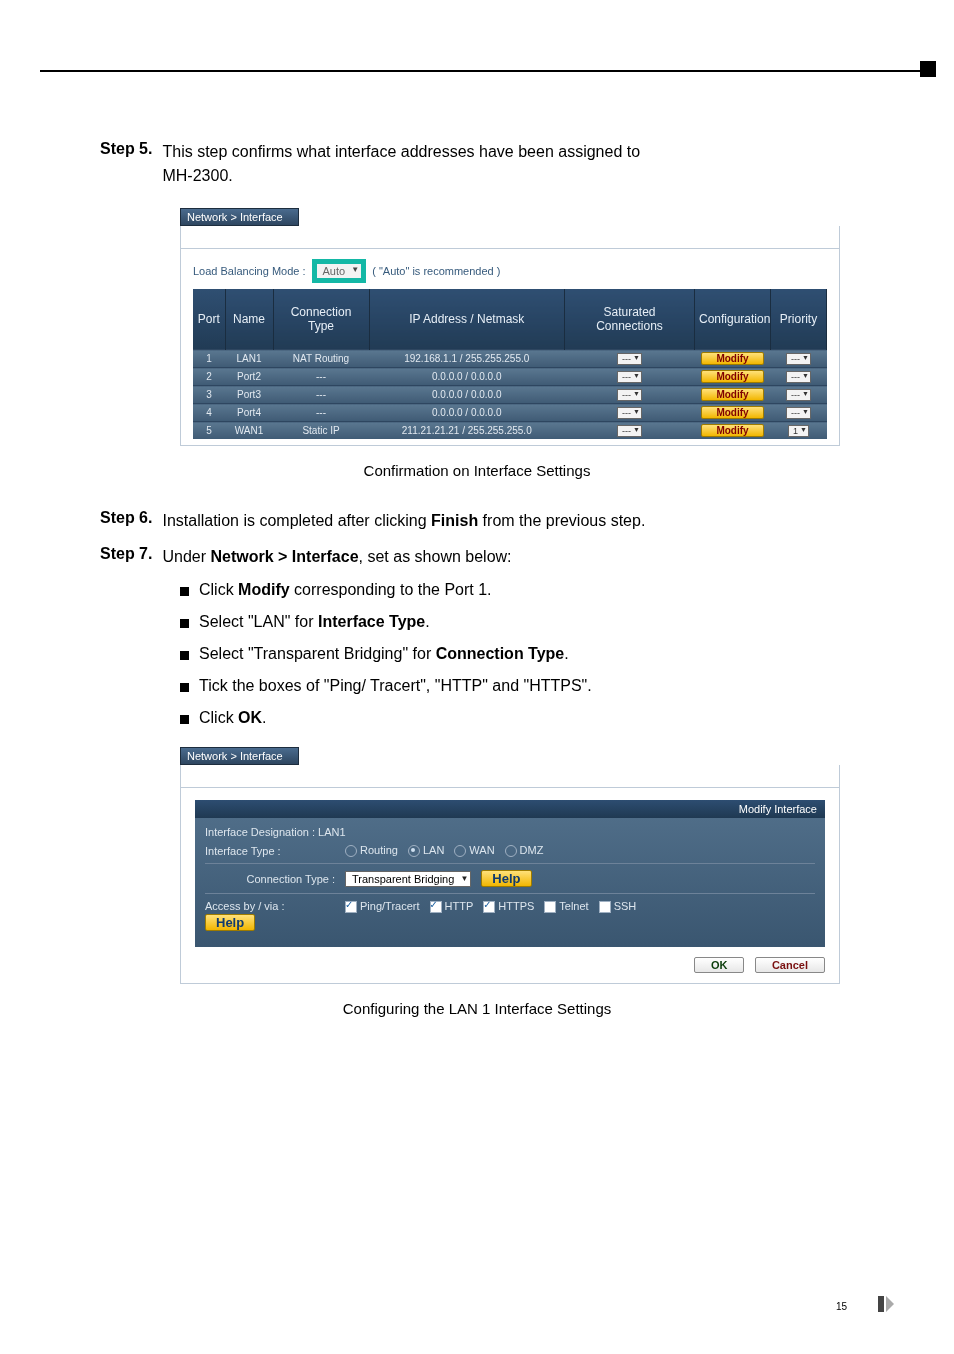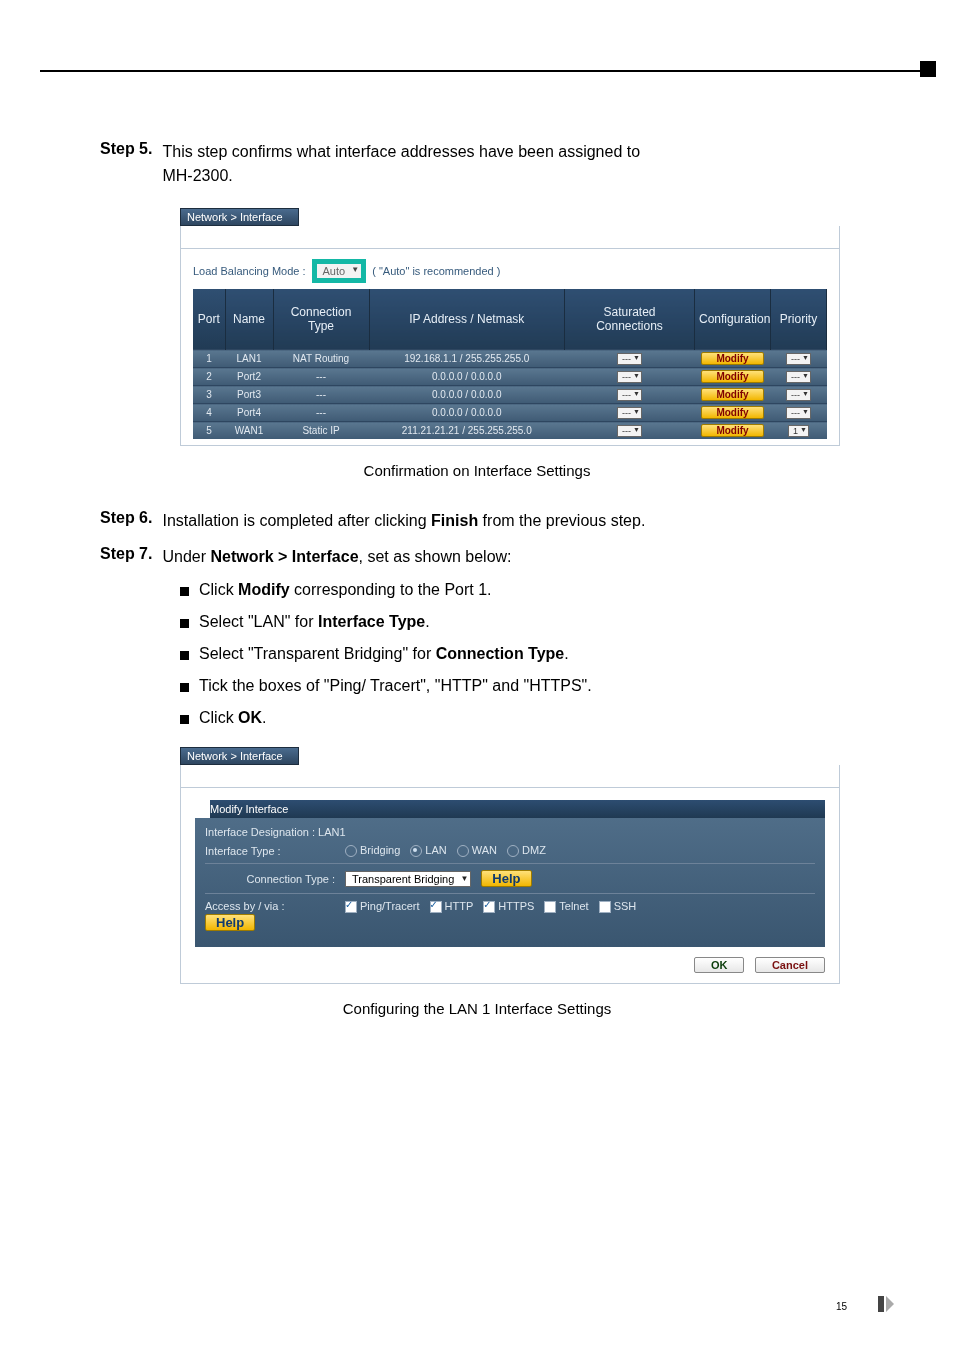--- a/index.html
+++ b/index.html
@@ -179,24 +179,23 @@
     width: 660px;
   }
   .ss2-inner {
     border: 1px solid #bfcbd8;
     border-top: none;
     padding: 12px 14px 10px 14px;
   }
   .modify-head {
     background: linear-gradient(#2d4d71,#1f3952);
     color: #fff;
-    text-align: left;
-    font-size: 11px;
-    padding: 3px 0;
-    margin-left: 15px;
+    text-align: right;
+    font-size: 11px;
+    padding: 3px 8px;
   }
   .panel-body {
     background: linear-gradient(#4f6d88,#3a5670);
     color: #dde6ee;
     font-size: 11px;
     padding: 8px 10px 10px 10px;
   }
   .panel-row {
     display: flex;
     align-items: center;
@@ -384,21 +383,21 @@
     <div class="breadcrumb">Network &gt; Interface</div>
     <div class="ss-blank"></div>
     <div class="ss2-inner">
       <div class="modify-head">Modify Interface</div>
       <div class="panel-body">
         <div class="panel-row">
           <span>Interface Designation : LAN1</span>
         </div>
         <div class="panel-row">
           <span class="panel-label">Interface Type :</span>
-          <span><span class="radio-fake"></span><span>Bridging</span></span>
+          <span><span class="radio-fake"></span><span>Routing</span></span>
           <span><span class="radio-fake sel"></span><span>LAN</span></span>
           <span><span class="radio-fake"></span><span>WAN</span></span>
           <span><span class="radio-fake"></span><span>DMZ</span></span>
         </div>
         <div class="hr-line"></div>
         <div class="panel-row">
           <span class="panel-label" style="text-align:right">Connection Type :</span>
           <span class="plain-select">Transparent Bridging</span>
           <span class="help-btn">Help</span>
         </div>

